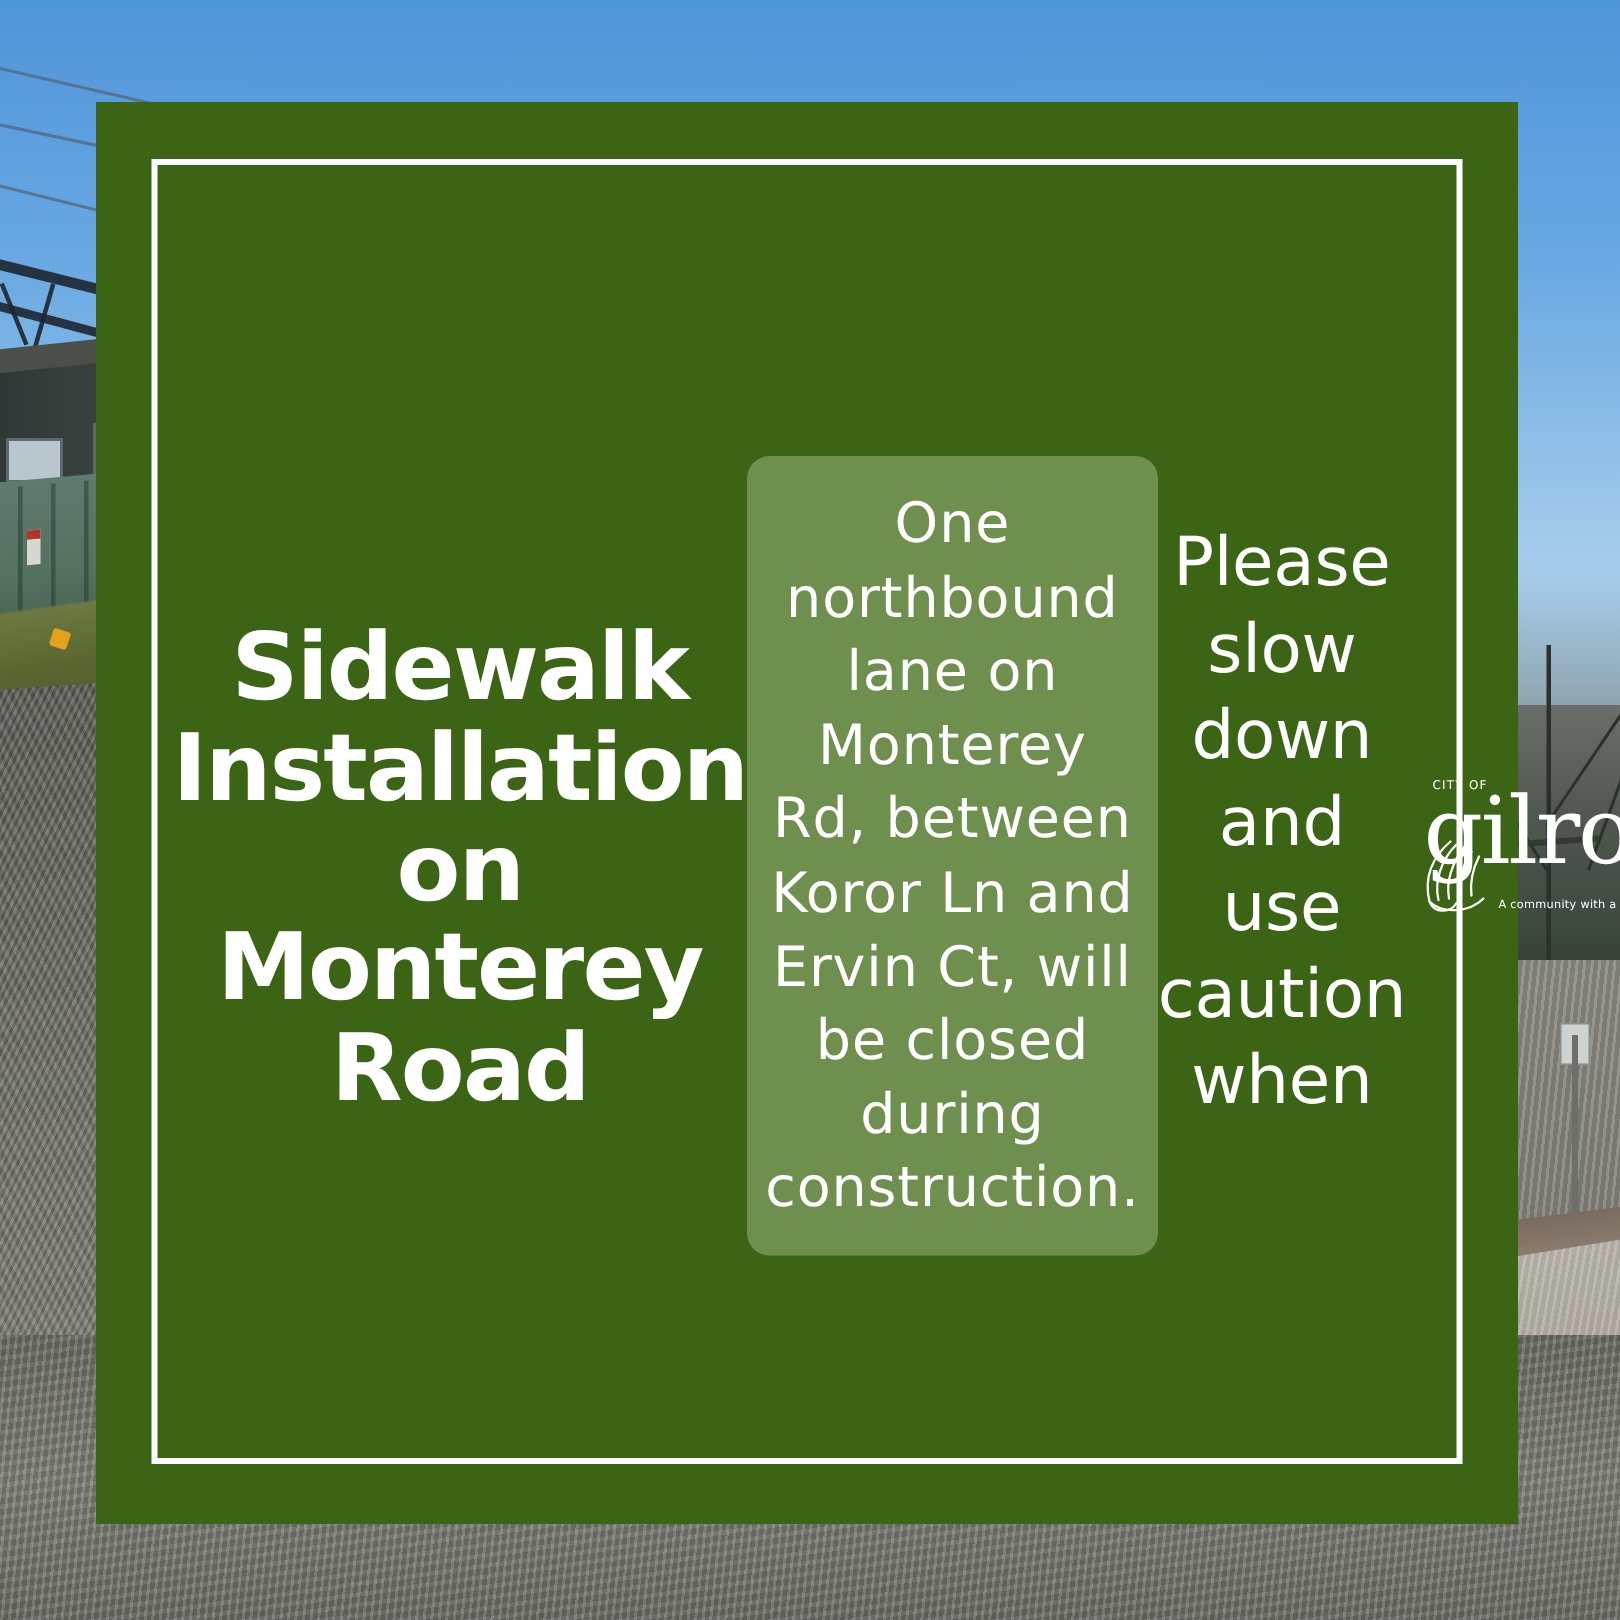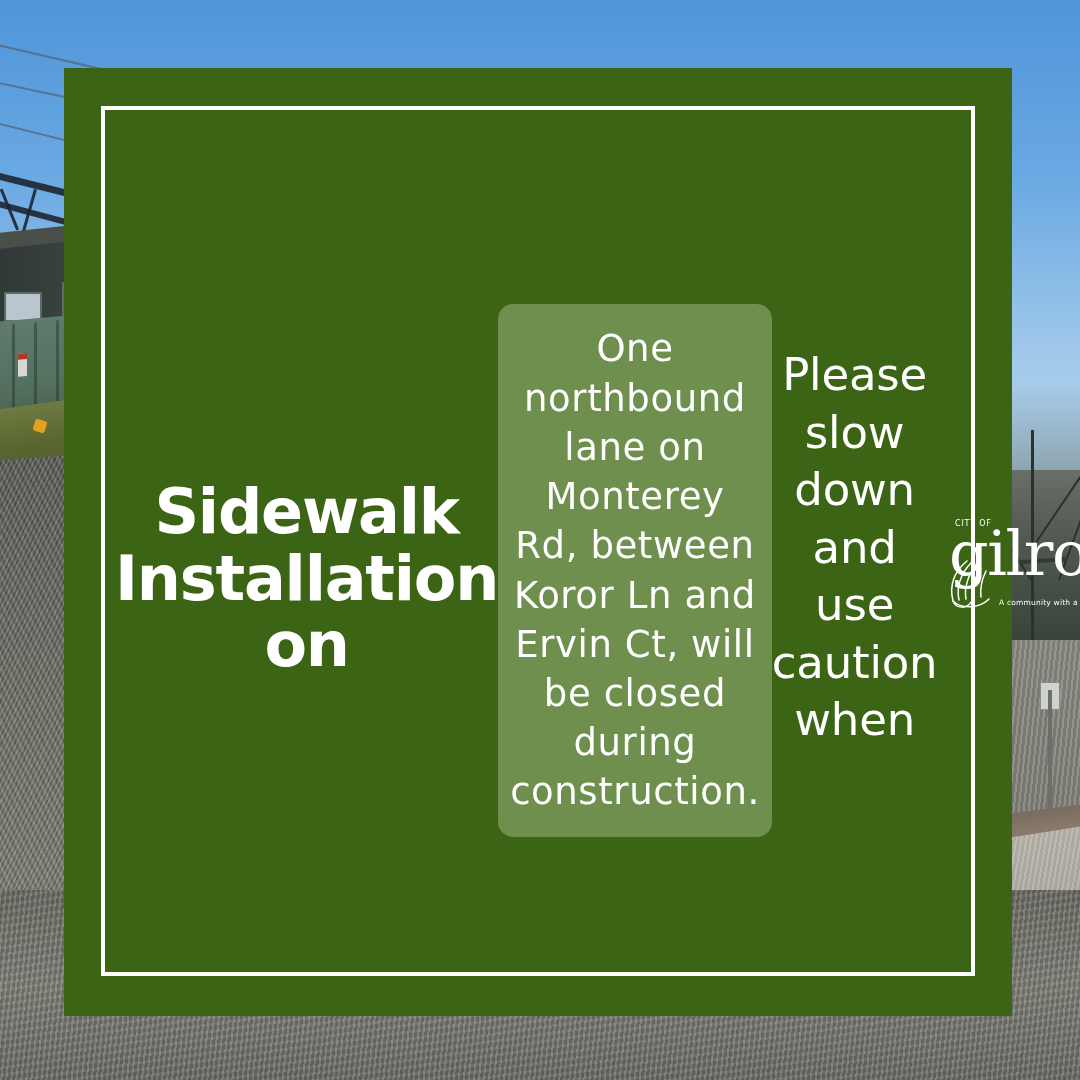--- a/index.html
+++ b/index.html
@@ -293,20 +293,21 @@
     <div class="asphalt"></div>
   </div>
 
   <div class="panel">
     <div class="panel-inner-border"></div>
 
     <div class="panel-content">
 
       <h1 class="headline">
         <span>Sidewalk Installation on</span><br>
+        <span>Monterey Road</span>
       </h1>
 
       <div class="callout">
         <div class="callout-text">One northbound lane on Monterey Rd, between Koror Ln and Ervin Ct, will be closed during construction.</div>
       </div>
 
       <p class="caution">
         <span>Please slow down and use caution when</span><br>
       </p>
 

